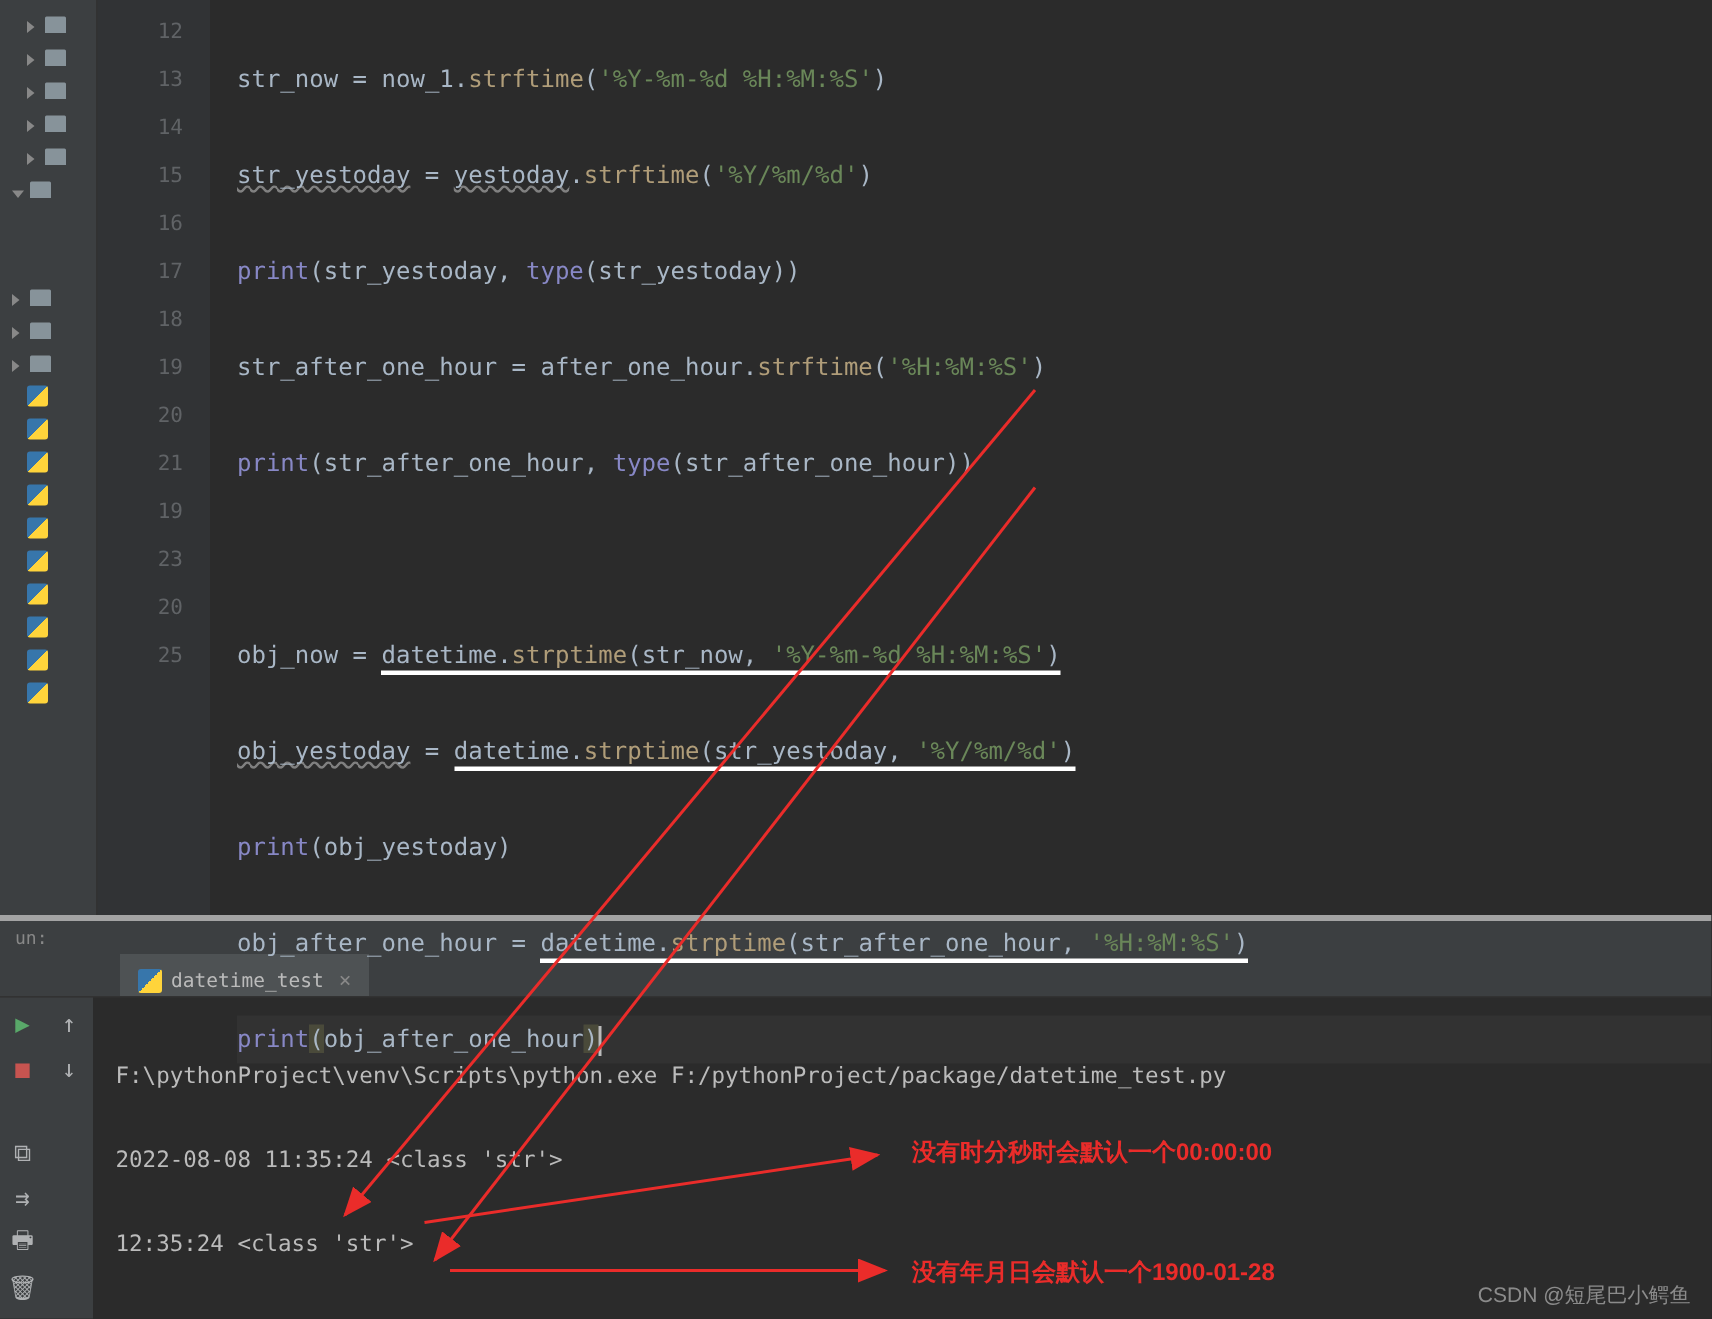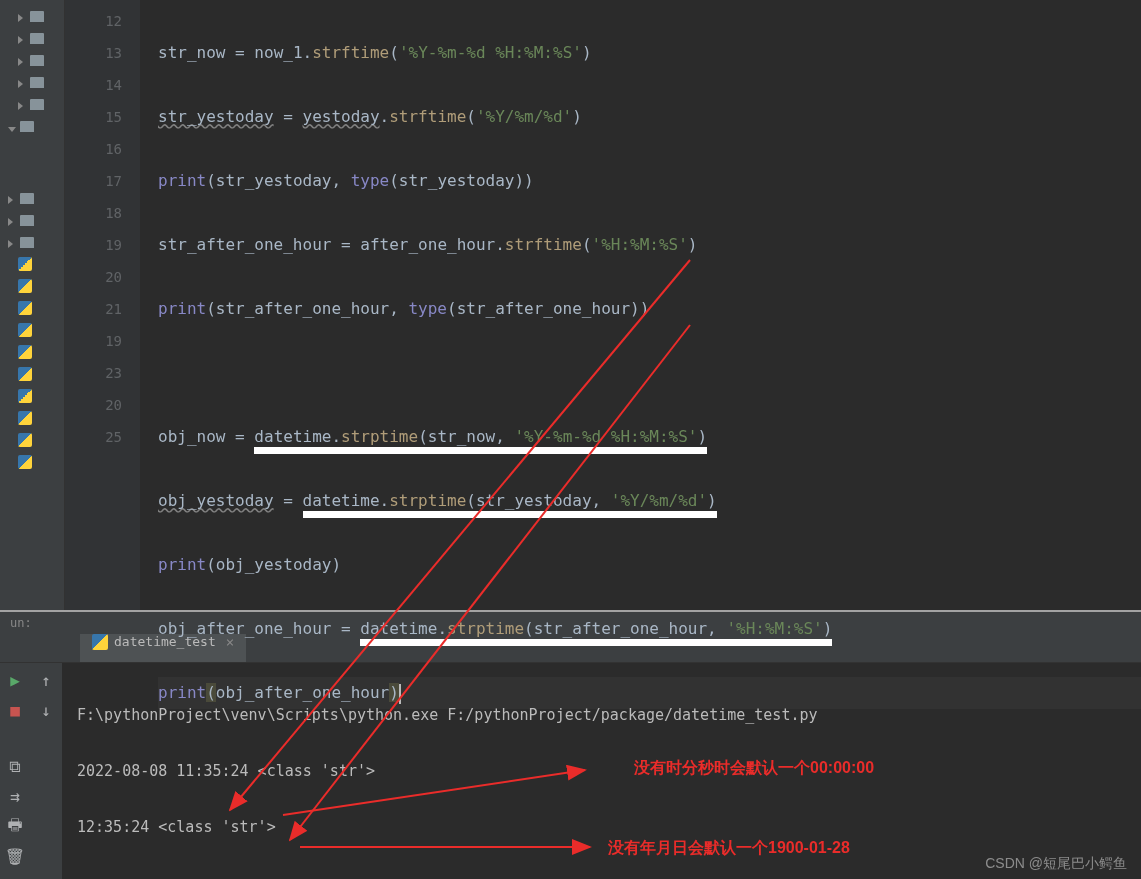--- a/index.html
+++ b/index.html
@@ -98,41 +98,41 @@
 .c-id { color: #a9b7c6; }
 .c-call { color: #b09d79; }
 .c-str { color: #6a8759; }
 .c-op { color: #a9b7c6; }
 .c-builtin { color: #8888c6; }
 .wavy-underline {
   text-decoration: underline wavy #808080;
   text-decoration-skip-ink: none;
 }
 .red-underline {
-  border-bottom: 7px solid #ffffff;
+  border-bottom: 3px solid #ffffff;
   padding-bottom: 1px;
 }
 .run-label {
   background: #3c3f41;
   color: #888;
   padding: 4px 10px;
   font-size: 12px;
-  border-top: 2px solid #a3a3a3;
+  border-top: 4px solid #a3a3a3;
 }
 .tab-bar {
   background: #3c3f41;
   height: 30px;
   display: flex;
   align-items: center;
   padding-left: 80px;
   border-bottom: 1px solid #323232;
 }
 .run-tab {
   display: flex;
-  align-items: flex-start;
+  align-items: flex-end;
   background: #4e5254;
   height: 28px;
   padding: 0 12px;
   font-size: 13px;
   color: #bbbbbb;
   border-bottom: 2px solid transparent;
 }
 .run-tab .close-x { margin-left: 10px; color: #888; font-size: 14px; }
 .console-area {
   display: flex;
@@ -349,16 +349,16 @@
     </marker>
   </defs>
 
   <line x1="690" y1="260" x2="230" y2="810" stroke="#ea2c2a" stroke-width="2" marker-end="url(#arrowhead)"></line>
   <line x1="690" y1="325" x2="290" y2="840" stroke="#ea2c2a" stroke-width="2" marker-end="url(#arrowhead)"></line>
 
   <line x1="283" y1="815" x2="585" y2="770" stroke="#ea2c2a" stroke-width="2" marker-end="url(#arrowhead)"></line>
   <line x1="300" y1="847" x2="590" y2="847" stroke="#ea2c2a" stroke-width="2" marker-end="url(#arrowhead)"></line>
 </svg>
 
-<div class="red-annotation" style="position:absolute;left:634px;top:758px">没有时分秒时会默认一个00:00:00</div>
+<div class="red-annotation" style="position:absolute;left:608px;top:758px">没有时分秒时会默认一个00:00:00</div>
 <div class="red-annotation" style="position:absolute;left:608px;top:838px">没有年月日会默认一个1900-01-28</div>
 
 <div class="watermark">CSDN @短尾巴小鳄鱼</div>
 
 </body></html>

